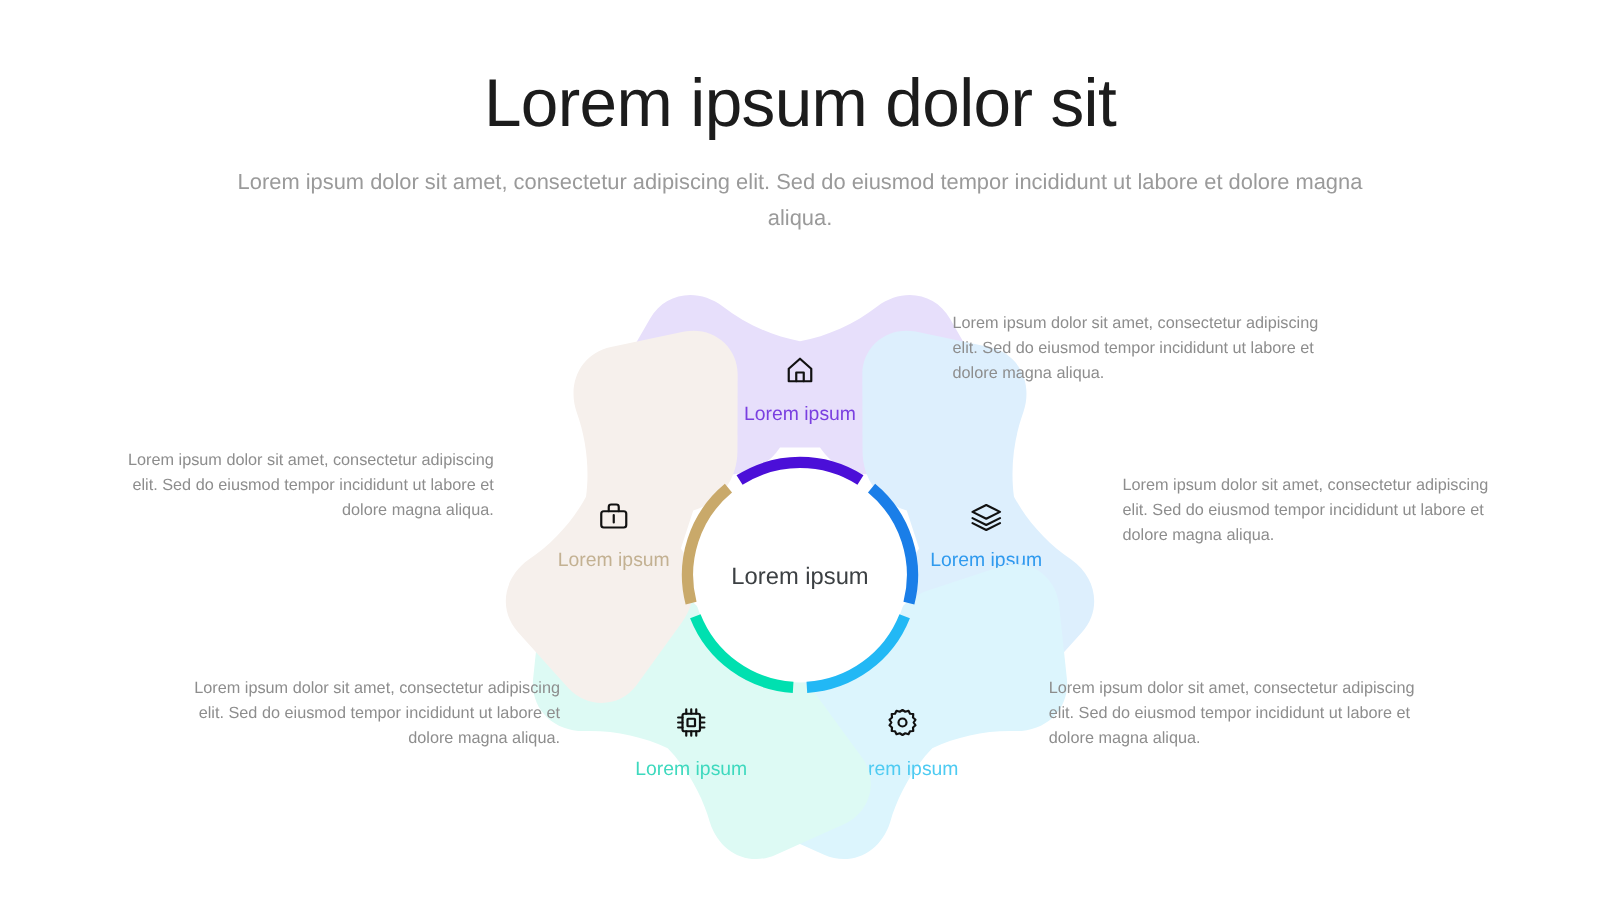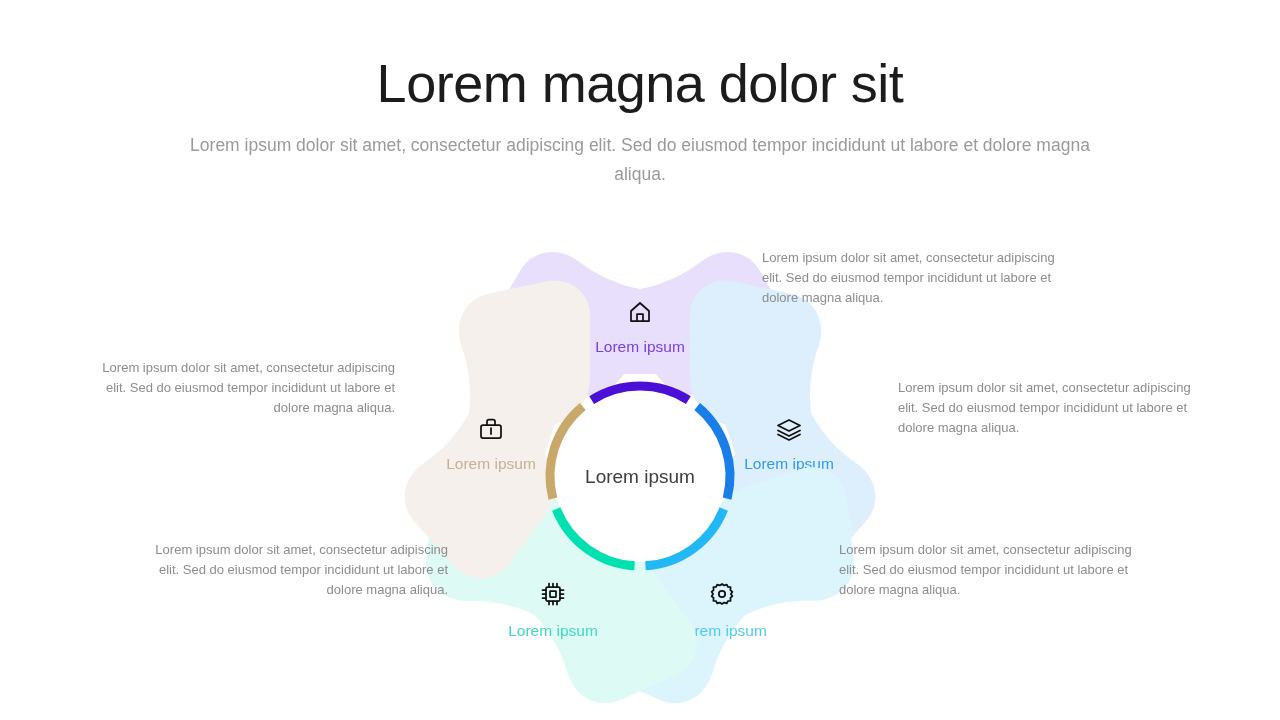--- a/index.html
+++ b/index.html
@@ -39,21 +39,21 @@
     font-size: 17.5px;
     font-weight: 400;
     color: #9a9a9a;
     line-height: 1.65;
   }
 
   
   .diagram {
     position: absolute;
     left: 415px;
-    top: 244px;
+    top: 228px;
     width: 450px;
     height: 450px;
   }
   .diagram svg { display: block; overflow: visible; }
 
   .petal-label {
     font-family: "Liberation Sans", sans-serif;
     font-size: 15.5px;
     font-weight: 400;
   }
@@ -83,21 +83,21 @@
 
   .desc-tr { left: 762px; top: 248px; }
   .desc-r  { left: 898px; top: 378px; width: 312px; }
   .desc-br { left: 839px; top: 540px; width: 310px; }
   .desc-l  { left: 85px;  top: 358px; }
   .desc-bl { left: 138px; top: 540px; }
 </style>
 </head>
 <body>
 
-<div class="slide-title">Lorem magna dolor sit</div>
+<div class="slide-title">Lorem ipsum dolor sit</div>
 
 <div class="slide-subtitle">Lorem ipsum dolor sit amet, consectetur adipiscing elit. Sed do eiusmod tempor incididunt ut labore et dolore magna aliqua.</div>
 
 <div class="diagram">
   <svg width="450" height="450" viewBox="0 0 450 450">
 
     <defs>
 
       <path id="petalShape" d="M 0,-58
                C 22,-62 44,-72 62,-86

